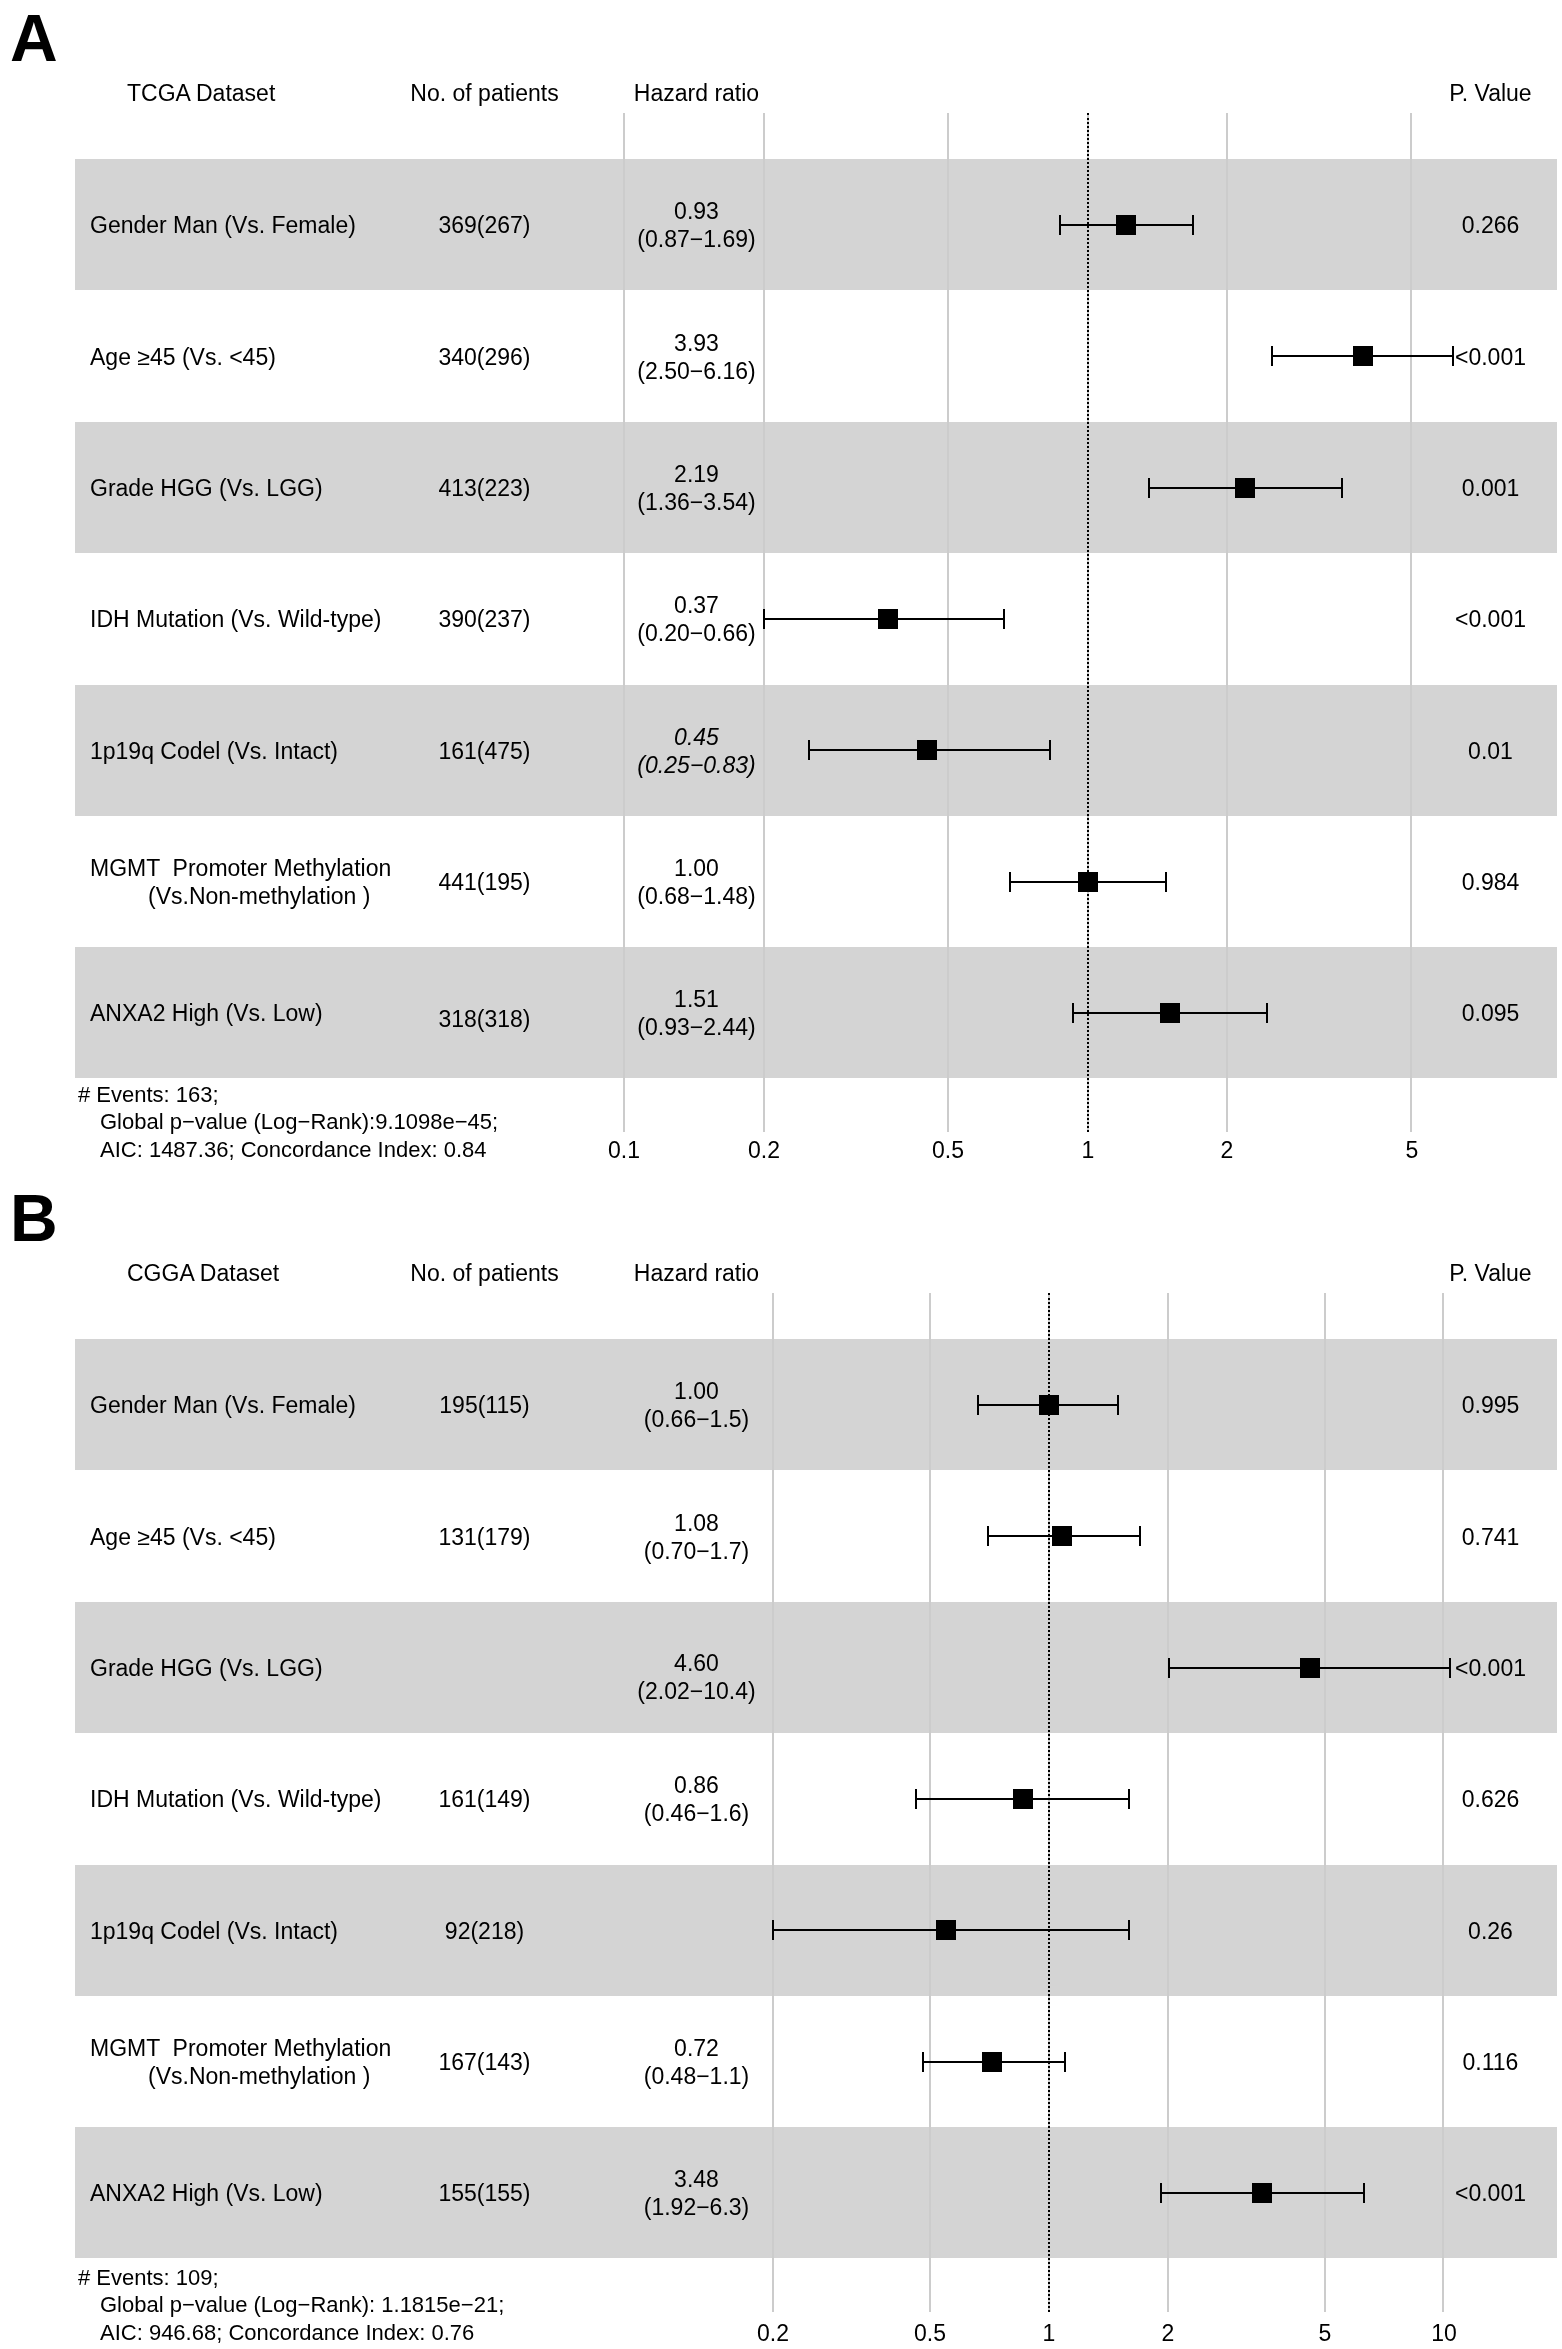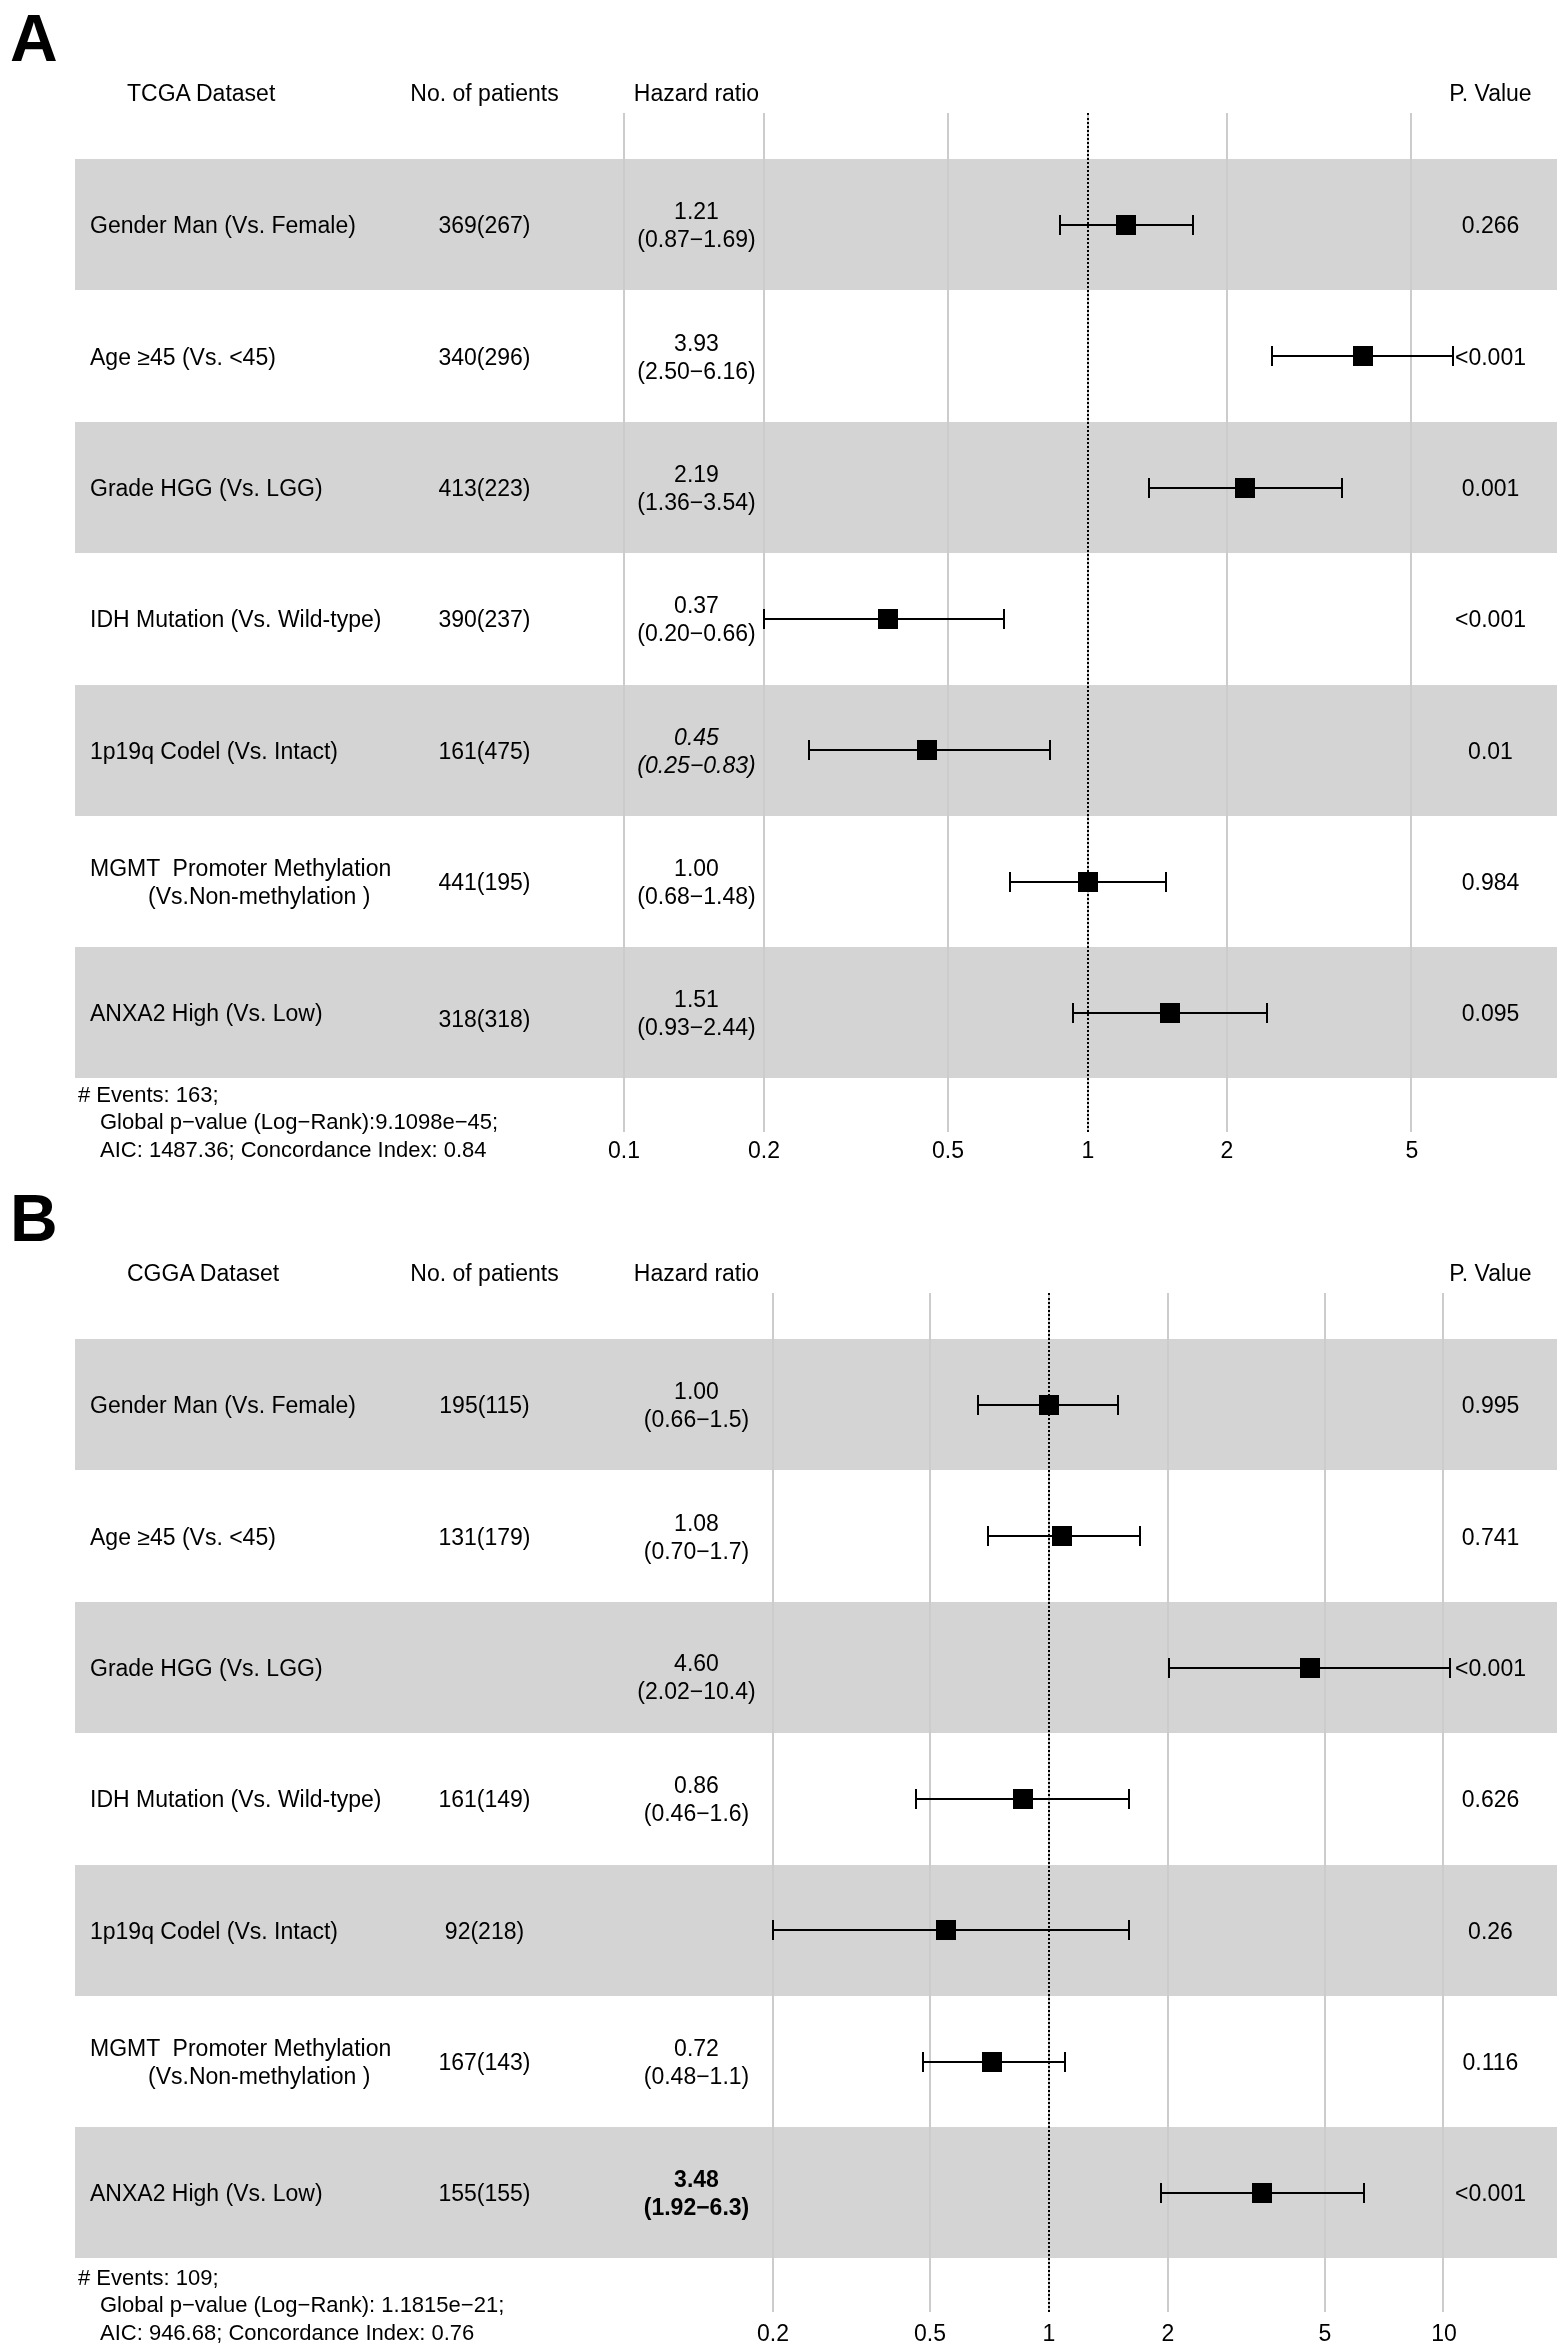--- a/index.html
+++ b/index.html
@@ -46,21 +46,21 @@
         <div style="position: absolute; left: 763px; top: 113px; width: 1.5px; height: 1019px; background: rgb(204, 204, 204);"></div>
         <div style="position: absolute; left: 947px; top: 113px; width: 1.5px; height: 1019px; background: rgb(204, 204, 204);"></div>
         <div style="position: absolute; left: 1087px; top: 113px; width: 1.5px; height: 1019px; background: rgb(204, 204, 204);"></div>
         <div style="position: absolute; left: 1226px; top: 113px; width: 1.5px; height: 1019px; background: rgb(204, 204, 204);"></div>
         <div style="position: absolute; left: 1410px; top: 113px; width: 1.5px; height: 1019px; background: rgb(204, 204, 204);"></div>
         <div style="position: absolute; left: 1087px; top: 113px; width: 0px; height: 1019px; border-left: 2px dotted rgb(0, 0, 0);"></div>
       </div>
     <div class="layer content">
         <div class="cell label" style="position: absolute; left: 90px; top: 159px; height: 131px;"><div>Gender Man (Vs. Female)</div></div>
         <div class="cell center" style="position: absolute; left: 375px; top: 159px; width: 219px; height: 131px;">369(267)</div>
-        <div class="cell center" style="position: absolute; left: 582px; top: 159px; width: 229px; height: 131px;"><div>1.21</div><div>(0.87−1.69)</div></div>
+        <div class="cell center" style="position: absolute; left: 582px; top: 159px; width: 229px; height: 131px;"><div>0.93</div><div>(0.87−1.69)</div></div>
         <div style="position: absolute; left: 1060px; top: 224px; width: 134px; height: 2px; background: rgb(0, 0, 0);"></div>
         <div style="position: absolute; left: 1059px; top: 215px; width: 2px; height: 20px; background: rgb(0, 0, 0);"></div>
         <div style="position: absolute; left: 1192px; top: 215px; width: 2px; height: 20px; background: rgb(0, 0, 0);"></div>
         <div style="position: absolute; left: 1116px; top: 215px; width: 20px; height: 20px; background: rgb(0, 0, 0);"></div>
         <div class="cell center" style="position: absolute; left: 1406px; top: 159px; width: 169px; height: 131px;">0.266</div>
         <div class="cell label" style="position: absolute; left: 90px; top: 291px; height: 131px;"><div>Age ≥45 (Vs. &lt;45)</div></div>
         <div class="cell center" style="position: absolute; left: 375px; top: 291px; width: 219px; height: 131px;">340(296)</div>
         <div class="cell center" style="position: absolute; left: 582px; top: 291px; width: 229px; height: 131px;"><div>3.93</div><div>(2.50−6.16)</div></div>
         <div style="position: absolute; left: 1272px; top: 355px; width: 181px; height: 2px; background: rgb(0, 0, 0);"></div>
         <div style="position: absolute; left: 1271px; top: 346px; width: 2px; height: 20px; background: rgb(0, 0, 0);"></div>
@@ -186,21 +186,21 @@
         <div class="cell label" style="position: absolute; left: 90px; top: 816px; height: 131px;"><div>MGMT  Promoter Methylation</div><div style="margin-left: 58px;">(Vs.Non-methylation )</div></div>
         <div class="cell center" style="position: absolute; left: 375px; top: 816px; width: 219px; height: 131px;">167(143)</div>
         <div class="cell center" style="position: absolute; left: 582px; top: 816px; width: 229px; height: 131px;"><div>0.72</div><div>(0.48−1.1)</div></div>
         <div style="position: absolute; left: 923px; top: 881px; width: 142px; height: 2px; background: rgb(0, 0, 0);"></div>
         <div style="position: absolute; left: 922px; top: 872px; width: 2px; height: 20px; background: rgb(0, 0, 0);"></div>
         <div style="position: absolute; left: 1064px; top: 872px; width: 2px; height: 20px; background: rgb(0, 0, 0);"></div>
         <div style="position: absolute; left: 982px; top: 872px; width: 20px; height: 20px; background: rgb(0, 0, 0);"></div>
         <div class="cell center" style="position: absolute; left: 1406px; top: 816px; width: 169px; height: 131px;">0.116</div>
         <div class="cell label" style="position: absolute; left: 90px; top: 947px; height: 131px;"><div>ANXA2 High (Vs. Low)</div></div>
         <div class="cell center" style="position: absolute; left: 375px; top: 947px; width: 219px; height: 131px;">155(155)</div>
-        <div class="cell center" style="position: absolute; left: 582px; top: 947px; width: 229px; height: 131px; font-weight: bold;"><div>3.48</div><div>(1.92−6.3)</div></div>
+        <div class="cell center" style="position: absolute; left: 582px; top: 947px; width: 229px; height: 131px;"><div>3.48</div><div>(1.92−6.3)</div></div>
         <div style="position: absolute; left: 1161px; top: 1012px; width: 204px; height: 2px; background: rgb(0, 0, 0);"></div>
         <div style="position: absolute; left: 1160px; top: 1003px; width: 2px; height: 20px; background: rgb(0, 0, 0);"></div>
         <div style="position: absolute; left: 1363px; top: 1003px; width: 2px; height: 20px; background: rgb(0, 0, 0);"></div>
         <div style="position: absolute; left: 1252px; top: 1003px; width: 20px; height: 20px; background: rgb(0, 0, 0);"></div>
         <div class="cell center" style="position: absolute; left: 1406px; top: 947px; width: 169px; height: 131px;">&lt;0.001</div>
       </div>
     <div class="layer footer">
         <div class="ftext" style="position: absolute; left: 78px; top: 1085px;"># Events: 109;</div>
         <div class="ftext" style="position: absolute; left: 100px; top: 1112px;">Global p−value (Log−Rank): 1.1815e−21;</div>
         <div class="ftext" style="position: absolute; left: 100px; top: 1140px;">AIC: 946.68; Concordance Index: 0.76</div>

